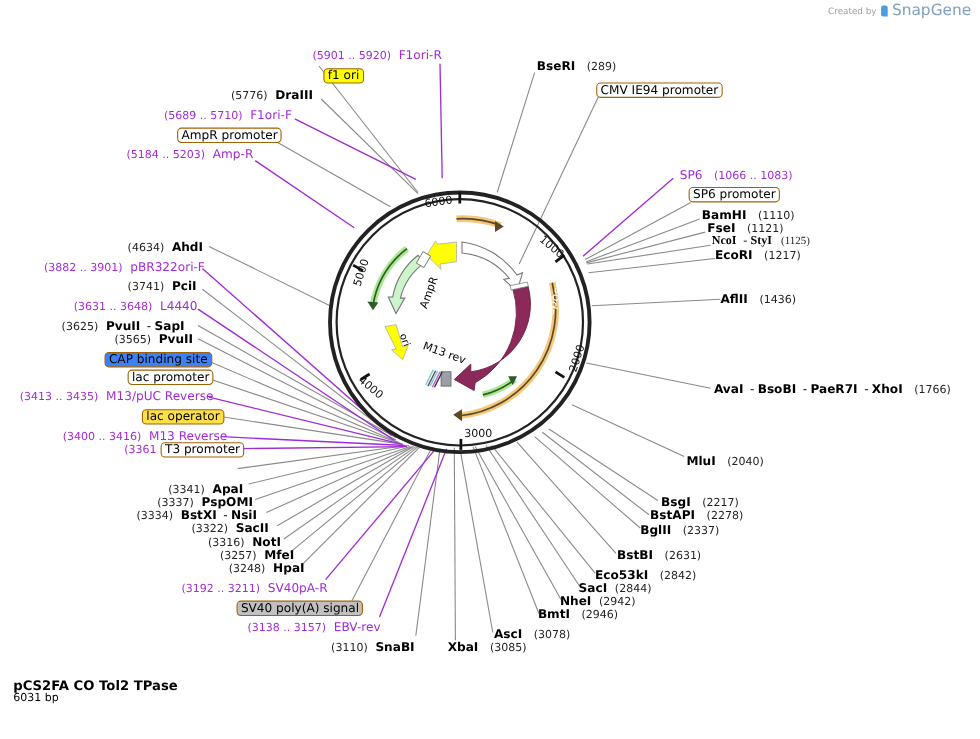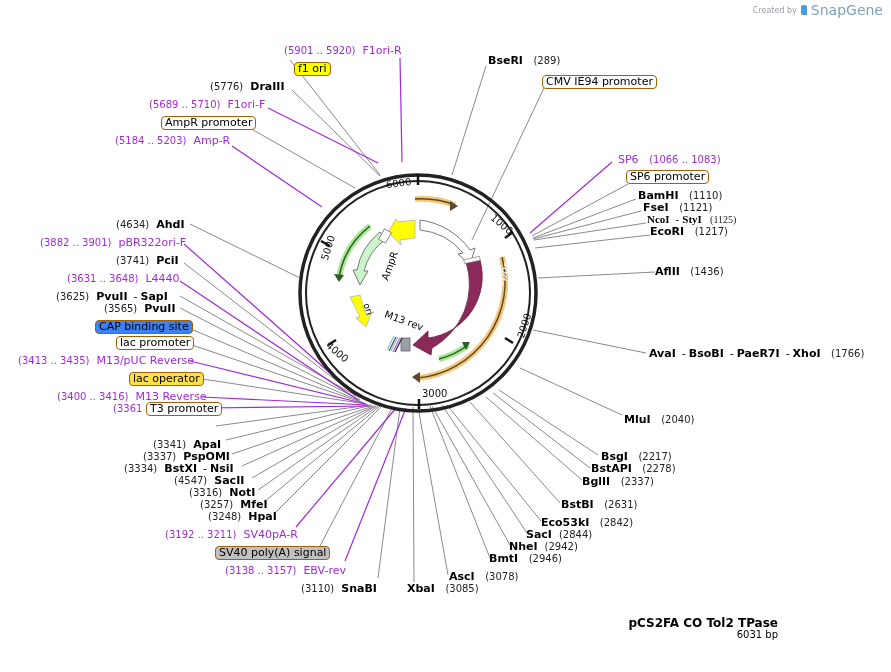--- a/index.html
+++ b/index.html
@@ -6,21 +6,21 @@
   body { width:891px; height:672px; position:relative; overflow:hidden;
          font-family:"DejaVu Sans", "Liberation Sans", sans-serif; }
   #map { position:absolute; left:0; top:0; width:891px; height:672px; }
   .lbl { position:absolute; white-space:nowrap; font-size:11px; line-height:13px; color:#000; }
   .enz-name { font-weight:bold; font-size:11px; }
   .pos { font-size:10px; color:#222; }
   .primer { color:#a02bd6; }
   .primer .pos { color:#a02bd6; }
   .feat-box { display:inline-block; border:1px solid #a16207; border-radius:4px; padding:0 3px; font-size:11px; line-height:12px; background:#fff; }
   .sep { font-weight:normal; margin:0 3px 0 6px; }
-  .title { position:absolute; left:0; width:778px; text-align:right; }
+  .title { position:absolute; left:12px; width:778px; text-align:left; }
   .title-name { top:616px; font-weight:bold; font-size:12px; }
   .title-bp { top:629px; font-size:10px; }
   .brand { position:absolute; right:8px; top:2px; font-size:8px; color:#9aa0a8; display:flex; align-items:center; gap:4px; }
   .brand b { font-size:14px; color:#7fa0bf; font-weight:normal; }
   .brand-icon { width:6px; height:10px; background:#4a9be0; border-radius:2px 2px 0 2px; display:inline-block; }
 </style>
 </head>
 <body>
 
 <svg id="map" viewBox="0 0 891 672">
@@ -280,21 +280,21 @@
 <div class="lbl" style="left:153px;top:438px;">
   <span class="pos">(3341)</span>&nbsp;&nbsp;<span class="enz-name">ApaI</span>
 </div>
 <div class="lbl" style="left:143px;top:450px;">
   <span class="pos">(3337)</span>&nbsp;&nbsp;<span class="enz-name">PspOMI</span>
 </div>
 <div class="lbl" style="left:124px;top:462px;">
   <span class="pos">(3334)</span>&nbsp;&nbsp;<span class="enz-name">BstXI</span><span class="sep">-</span><span class="enz-name">NsiI</span>
 </div>
 <div class="lbl" style="left:174px;top:474px;">
-  <span class="pos">(4547)</span>&nbsp;&nbsp;<span class="enz-name">SacII</span>
+  <span class="pos">(3322)</span>&nbsp;&nbsp;<span class="enz-name">SacII</span>
 </div>
 <div class="lbl" style="left:189px;top:486px;">
   <span class="pos">(3316)</span>&nbsp;&nbsp;<span class="enz-name">NotI</span>
 </div>
 <div class="lbl" style="left:200px;top:498px;">
   <span class="pos">(3257)</span>&nbsp;&nbsp;<span class="enz-name">MfeI</span>
 </div>
 <div class="lbl" style="left:208px;top:510px;">
   <span class="pos">(3248)</span>&nbsp;&nbsp;<span class="enz-name">HpaI</span>
 </div>

